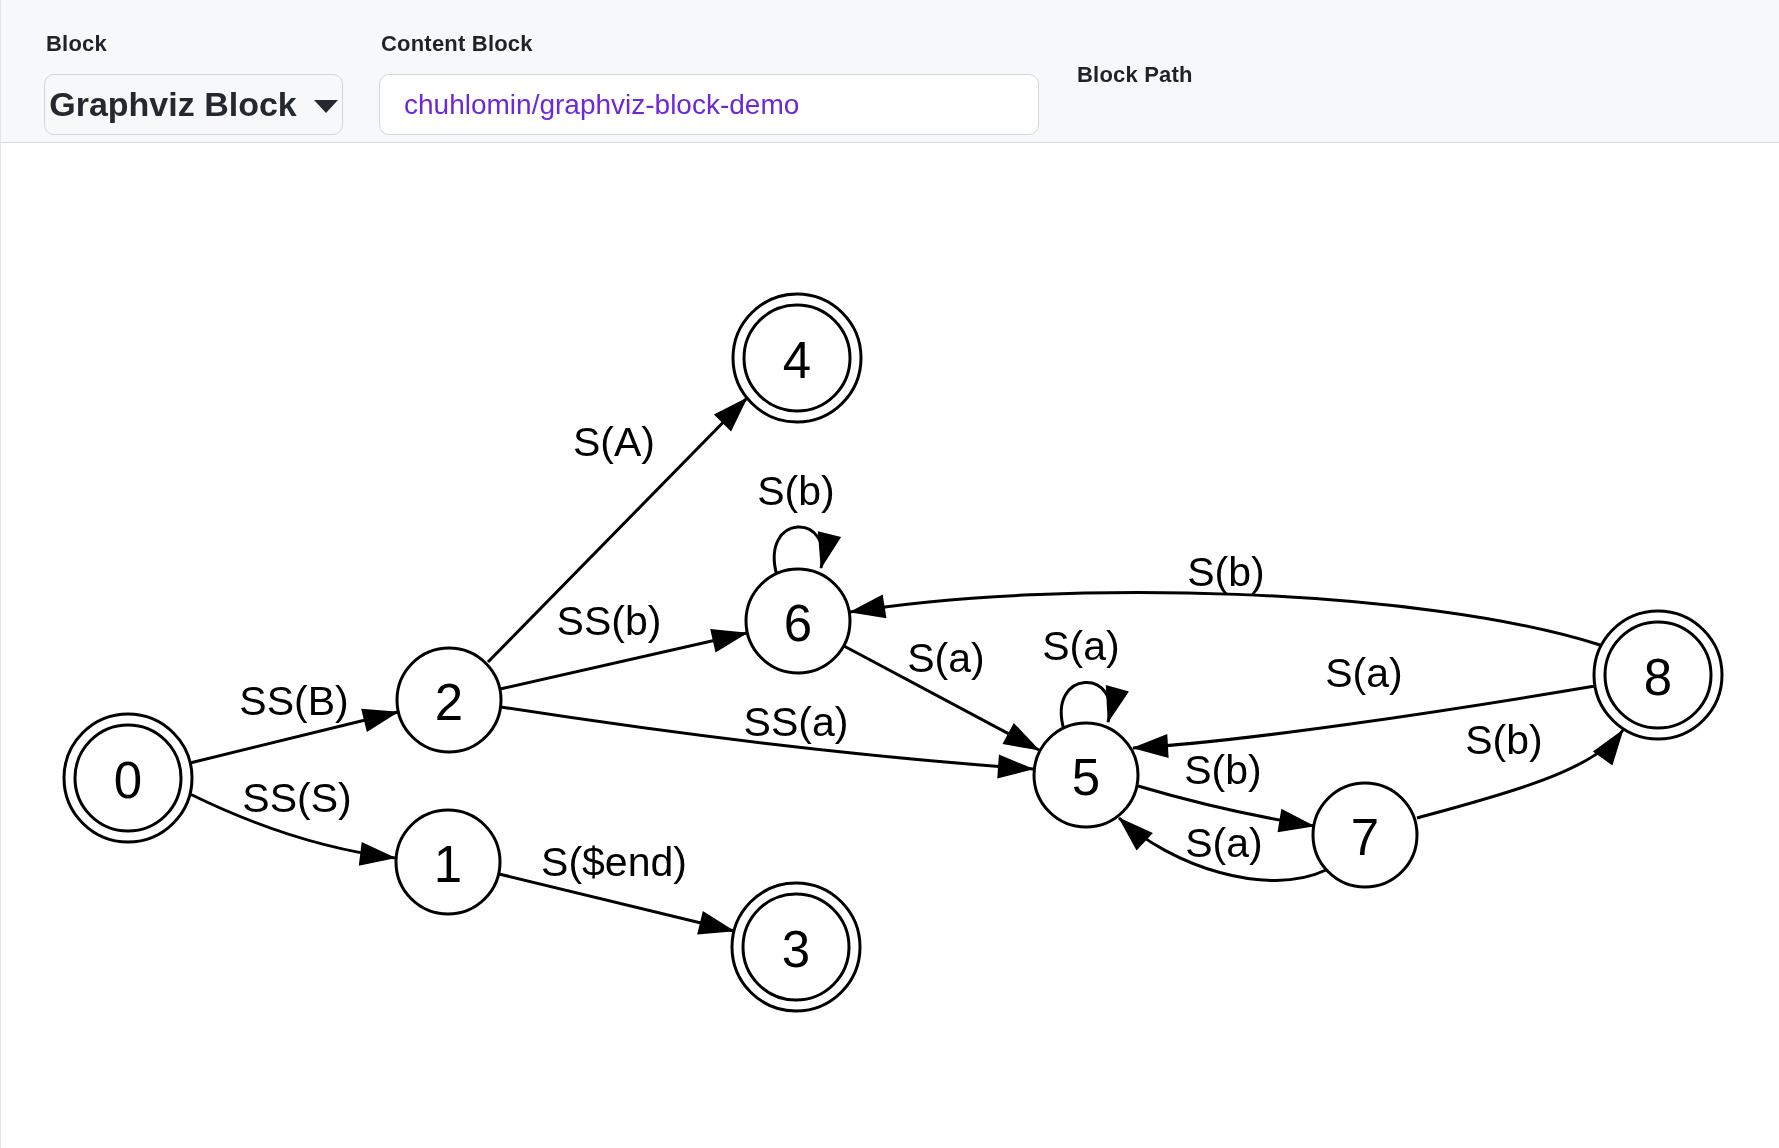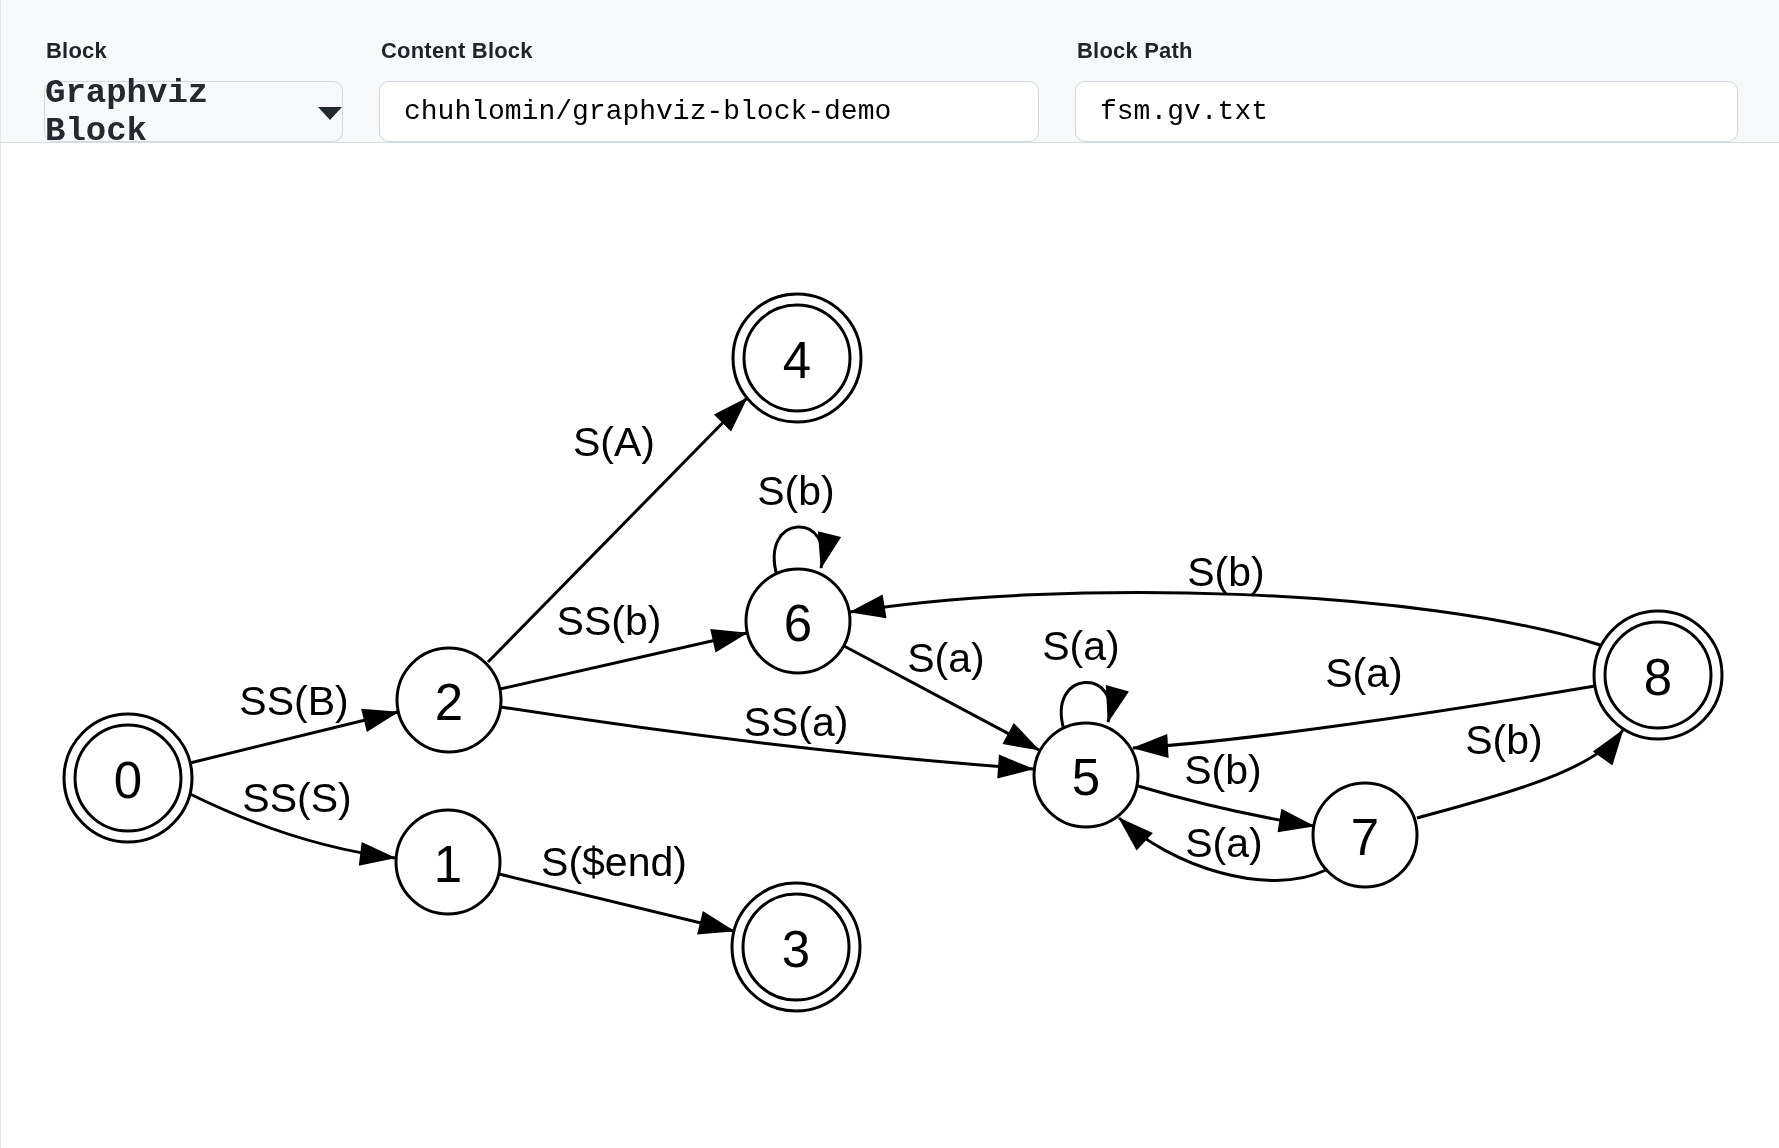--- a/index.html
+++ b/index.html
@@ -3,41 +3,41 @@
 <meta charset="utf-8">
 <style>
   * { margin:0; padding:0; box-sizing:border-box; }
   html,body { width:1779px; height:1148px; background:#ffffff; overflow:hidden;
               font-family:"Liberation Sans", sans-serif; }
   .page { width:1779px; height:1148px; border-left:1px solid #e4e7ea; }
 
   
   .header {
     height:143px; background:#f6f8fa; border-bottom:1px solid #d7dce1;
-    display:flex; align-items:flex-end; padding:24px 41px 0 43px; gap:36px;
+    display:flex; align-items:center; padding:24px 41px 0 43px; gap:36px;
   }
   .field { display:flex; flex-direction:column; }
   .field-label {
     font-size:22px; font-weight:700; color:#1f2328; line-height:26px;
     margin-bottom:17px; padding-left:2px; letter-spacing:0.2px;
   }
   .control {
     height:61px; border:1.5px solid #d0d7de; border-radius:10px;
-    font-family:Liberation Mono, monospace;
+    font-family:Liberation Sans, sans-serif;
   }
   .select-btn {
     width:299px; background:#f6f8fa; color:#24292f; font-size:34px; font-weight:700;
     display:flex; align-items:center; justify-content:center; gap:17px; cursor:pointer;
   }
   .caret {
     width:0; height:0; border-left:12px solid transparent; border-right:12px solid transparent;
     border-top:13px solid #24292f; margin-top:3px;
   }
   .text-input {
-    background:#ffffff; color:#000000; font-size:28px; padding:0 24px; outline:none;
+    background:#ffffff; color:#6d28d9; font-size:28px; padding:0 24px; outline:none;
   }
   .input-repo { width:660px; }
   .input-path { width:663px; }
 
   
   .canvas { width:1779px; height:1005px; background:#ffffff; }
   svg .edge  { fill:none; stroke:#000000; stroke-width:3px; }
   svg .node-circle { fill:#ffffff; stroke:#000000; stroke-width:3px; }
   svg .node-label {
     font-family:"Liberation Sans", sans-serif; font-size:51px; fill:#000000;
@@ -63,21 +63,20 @@
       </div>
     </div>
 
     <div class="field">
       <div class="field-label">Content Block</div>
       <input class="control text-input input-repo" type="text" value="chuhlomin/graphviz-block-demo" style="">
     </div>
 
     <div class="field">
       <div class="field-label">Block Path</div>
-      <input class="control text-input input-path" type="text" value="fsm.gv.txt" style="">
     </div>
 
   </div>
 
   <div class="canvas">
     <svg width="1779" height="1005" viewBox="0 143 1779 1005" xmlns="http://www.w3.org/2000/svg">
       <defs>
         <marker id="arrowhead" markerUnits="userSpaceOnUse" markerWidth="38" markerHeight="28" viewBox="0 0 38 28" refX="36" refY="14" orient="auto">
           <path d="M 1 2 L 37 14 L 1 26 Z" fill="#000000"></path>
         </marker>

